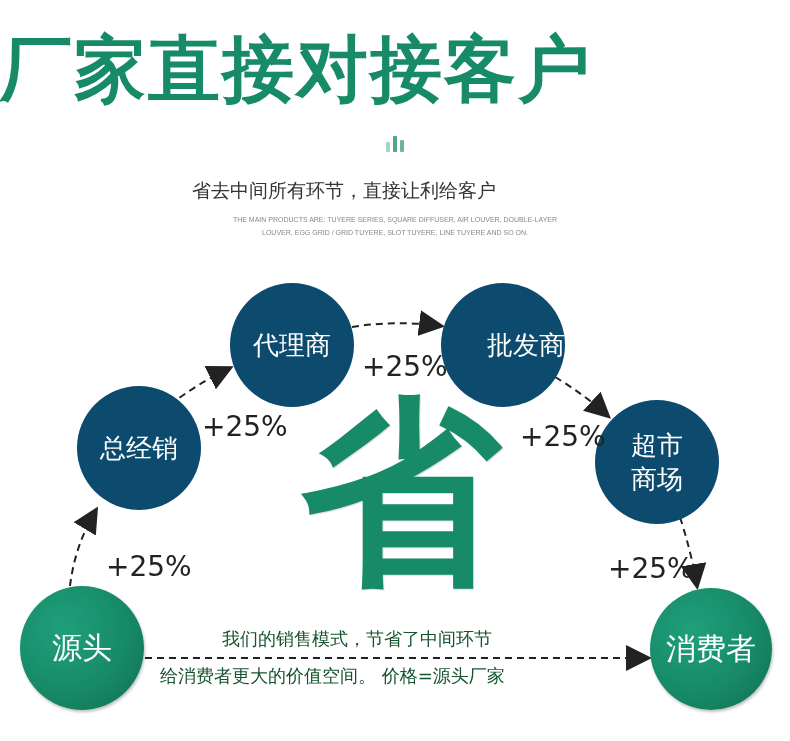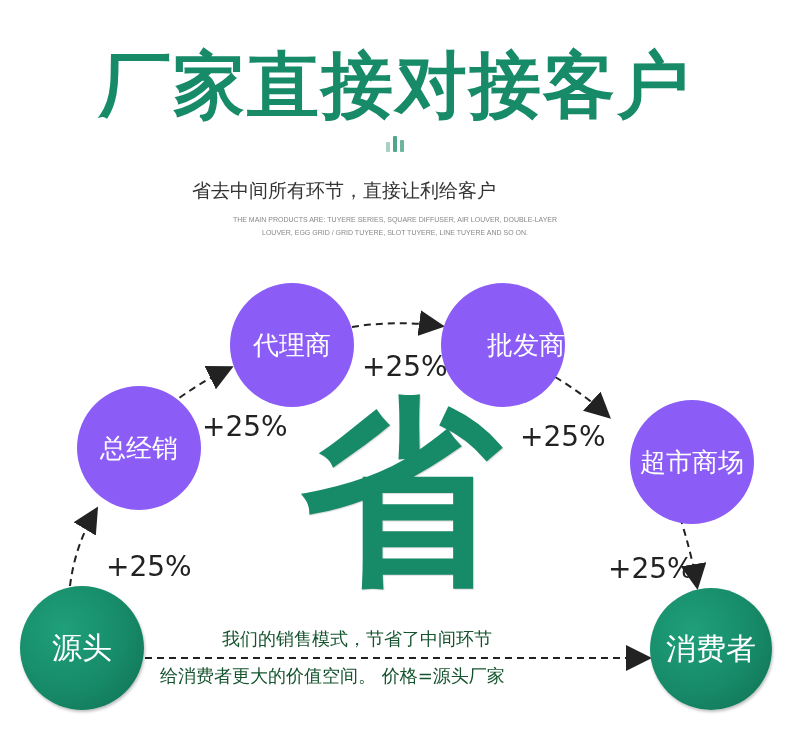--- a/index.html
+++ b/index.html
@@ -1,23 +1,23 @@
 <!DOCTYPE html>
 <html><head>
 <meta charset="utf-8">
 <style>
   html, body { margin: 0; padding: 0; background: #ffffff; }
   body { width: 790px; height: 741px; position: relative; overflow: hidden; font-family: "DejaVu Sans", sans-serif; }
-  .title { position: absolute; left: 0; width: 790px; top: 40px; text-align: center; font-size: 72px; font-weight: bold; color: #178a68; letter-spacing: 2px; line-height: 90px; }
+  .title { position: absolute; left: 0; width: 790px; top: 24px; font-size: 72px; font-weight: bold; color: #178a68; letter-spacing: 2px; line-height: 90px; }
   .bars { position: absolute; left: 386px; top: 136px; width: 20px; height: 16px; }
   .bars span { position: absolute; bottom: 0; width: 4px; border-radius: 1px; }
   .subtitle { position: absolute; left: 0; width: 688px; top: 176px; text-align: center; font-size: 19px; color: #333333; line-height: 28px; }
   .en { position: absolute; left: 180px; width: 430px; top: 213px; text-align: center; font-size: 7px; color: #888888; line-height: 13px; font-family: "Liberation Sans", sans-serif; }
   .node { position: absolute; border-radius: 50%; display: flex; align-items: center; justify-content: center; text-align: center; color: #ffffff; }
-  .node.gray { background: #8b5cf6; font-size: 26px; line-height: 34px; }
+  .node.gray { background: #0c4a6e; font-size: 26px; line-height: 34px; }
   .node.green { background: radial-gradient(circle at 35% 35%, #1fa07a 0%, #178a68 55%, #0f6f52 100%); font-size: 30px; line-height: 40px; box-shadow: 1px 2px 3px rgba(0,0,0,0.25); }
   .pct { position: absolute; font-size: 28px; color: #222222; font-family: "DejaVu Sans", sans-serif; }
   .big { position: absolute; left: 296px; top: 388px; width: 210px; height: 210px; font-size: 200px; line-height: 210px; text-align: center; font-weight: bold; color: #178a68; text-shadow: 1px 1px 1px rgba(0,0,0,0.15); }
   .bottom-text { position: absolute; font-size: 18px; color: #14532d; }
   svg.arrows { position: absolute; left: 0; top: 0; }
 </style>
 </head>
 <body>
 
 <div class="title">厂家直接对接客户</div>
@@ -55,21 +55,21 @@
 
 <div class="node gray" style="left:77px;top:386px;width:124px;height:124px;">
   <span>总经销</span>
 </div>
 <div class="node gray" style="left:230px;top:283px;width:124px;height:124px;">
   <span>代理商</span>
 </div>
 <div class="node gray" style="left:441px;top:283px;width:124px;height:124px;justify-content:flex-end;">
   <span>批发商</span>
 </div>
-<div class="node gray" style="left:630px;top:400px;width:124px;height:124px;text-align:center;">
+<div class="node gray" style="left:595px;top:400px;width:124px;height:124px;flex-direction:column;text-align:center;">
   <span>超市</span>
   <span>商场</span>
 </div>
 
 <div class="node green" style="left:20px;top:586px;width:124px;height:124px;">
   <span>源头</span>
 </div>
 <div class="node green" style="left:650px;top:588px;width:122px;height:122px;">
   <span>消费者</span>
 </div>

